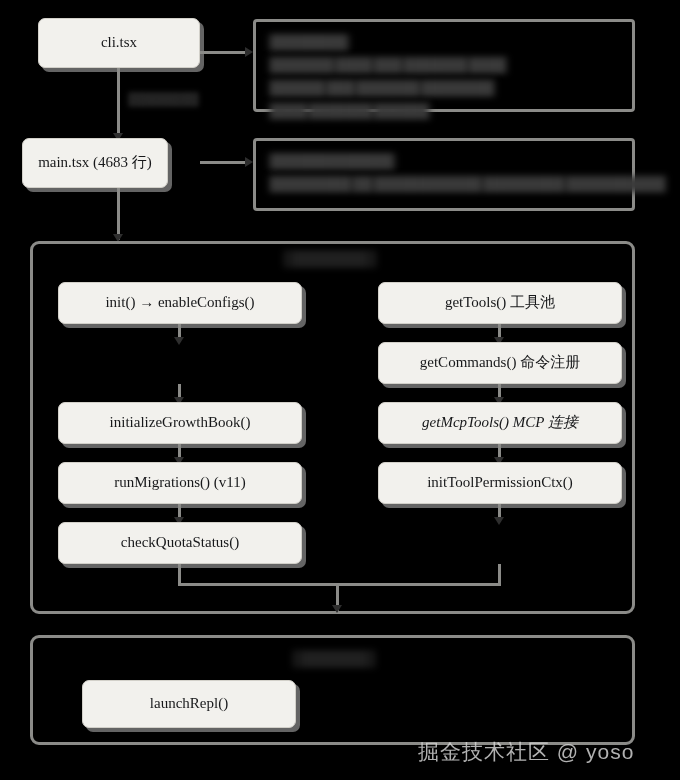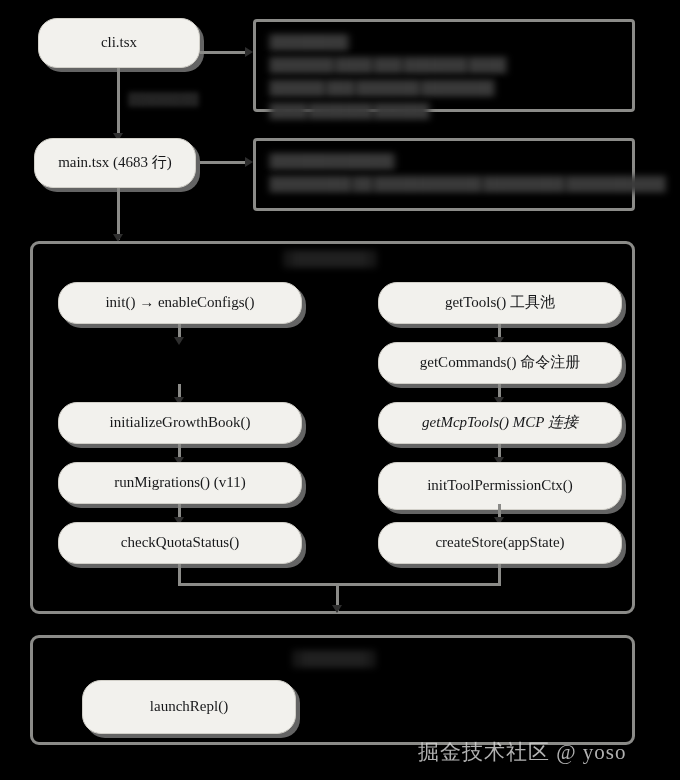--- a/index.html
+++ b/index.html
@@ -8,21 +8,21 @@
     font-family:"Liberation Serif","DejaVu Serif",serif;
     color:#1c1c1c;
   }
   #stage{position:absolute;left:0;top:0;width:680px;height:780px;}
 
   
   .node{
     position:absolute;
     background:#f2f1ed;
     border:1px solid #d2d0c9;
-    border-radius:19px;
+    border-radius:7px;
     box-shadow:4px 4px 0 rgba(128,128,128,.78);
     display:flex;flex-direction:column;
     align-items:center;justify-content:center;
     text-align:center;
     color:#17181a;
     box-sizing:border-box;
   }
   .node .t1{font-size:15px;line-height:1.15;white-space:nowrap;}
   .node .t2{font-size:12.5px;line-height:1.2;margin-top:5px;white-space:nowrap;}
 
@@ -90,21 +90,21 @@
   .edge-label{
     position:absolute;font-size:11.5px;color:#2a2a2a;
     filter:blur(2.9px);
     background:rgba(74,74,74,.45);
     padding:0 3px;border-radius:2px;white-space:nowrap;
   }
 
   
   #watermark{
     position:absolute;
-    font-family:Liberation Serif, serif;
+    font-family:Liberation Sans, sans-serif;
     font-size:21px;
     color:#d8d8d8;
     opacity:.82;
     white-space:nowrap;
     letter-spacing:1px;
   }
 </style>
 </head>
 <body>
 
@@ -121,21 +121,21 @@
     <div class="a-head">████████</div><br>
     <div class="a-line">███████  ████ ███ ███████ ████</div><br>
     <div class="a-line">██████ ███ ███████ ████████</div><br>
     <div class="a-line">████ ███████ ██████</div>
   </div>
 
   <div class="edge vline" style="left:117px;top:68px;height:70px;"></div>
   <div class="arrow-d" style="left:113px;top:133px;"></div>
   <div class="edge-label" style="left:128px;top:92px;">[已模糊处理]</div>
 
-  <div class="node" style="left:34px;top:138px;width:162px;height:50px;">
+  <div class="node" style="left:22px;top:138px;width:146px;height:50px;">
     <div class="t1">main.tsx (4683 行)</div>
   </div>
 
   <div class="edge hline" style="left:200px;top:161px;width:48px;"></div>
   <div class="arrow-r" style="left:245px;top:157px;"></div>
 
   <div class="annot" style="left:253px;top:138px;width:382px;height:73px;">
     <div class="a-head">█████████████</div><br>
     <div class="a-line">█████████ ██ ████████████ █████████ ███████████</div>
   </div>
@@ -182,39 +182,36 @@
   </div>
   <div class="edge vline" style="left:498px;top:384px;height:18px;"></div>
   <div class="arrow-d" style="left:494px;top:397px;"></div>
 
   <div class="node" style="left:378px;top:402px;width:244px;height:42px;font-style:italic;">
     <div class="t1">getMcpTools() MCP 连接</div>
   </div>
   <div class="edge vline" style="left:498px;top:444px;height:18px;"></div>
   <div class="arrow-d" style="left:494px;top:457px;"></div>
 
-  <div class="node" style="left:378px;top:462px;width:244px;height:48px;">
+  <div class="node" style="left:378px;top:462px;width:244px;height:42px;">
     <div class="t1">initToolPermissionCtx()</div>
   </div>
   <div class="edge vline" style="left:498px;top:504px;height:18px;"></div>
   <div class="arrow-d" style="left:494px;top:517px;"></div>
 
-  <div class="node" style="left:378px;top:522px;width:244px;height:42px;">
-    <div class="t1">createStore(appState)</div>
-  </div>
 
   <div class="edge vline" style="left:178px;top:564px;height:20px;"></div>
   <div class="edge vline" style="left:498px;top:564px;height:20px;"></div>
   <div class="edge hline" style="left:178px;top:583px;width:323px;"></div>
   <div class="edge vline" style="left:336px;top:583px;height:28px;"></div>
   <div class="arrow-d" style="left:332px;top:605px;"></div>
 
   <div class="cluster" style="left:30px;top:635px;width:605px;height:110px;"></div>
   <div class="cluster-title" style="left:292px;top:650px;">███████</div>
 
-  <div class="node" style="left:82px;top:680px;width:214px;height:54px;gap:12px;">
+  <div class="node" style="left:82px;top:680px;width:214px;height:48px;gap:12px;">
     <div class="t1">launchRepl()</div>
   </div>
 
 
   <div id="watermark" style="left:418px;top:738px;">掘金技术社区 @ yoso</div>
 
 </div>
 
 </body></html>

